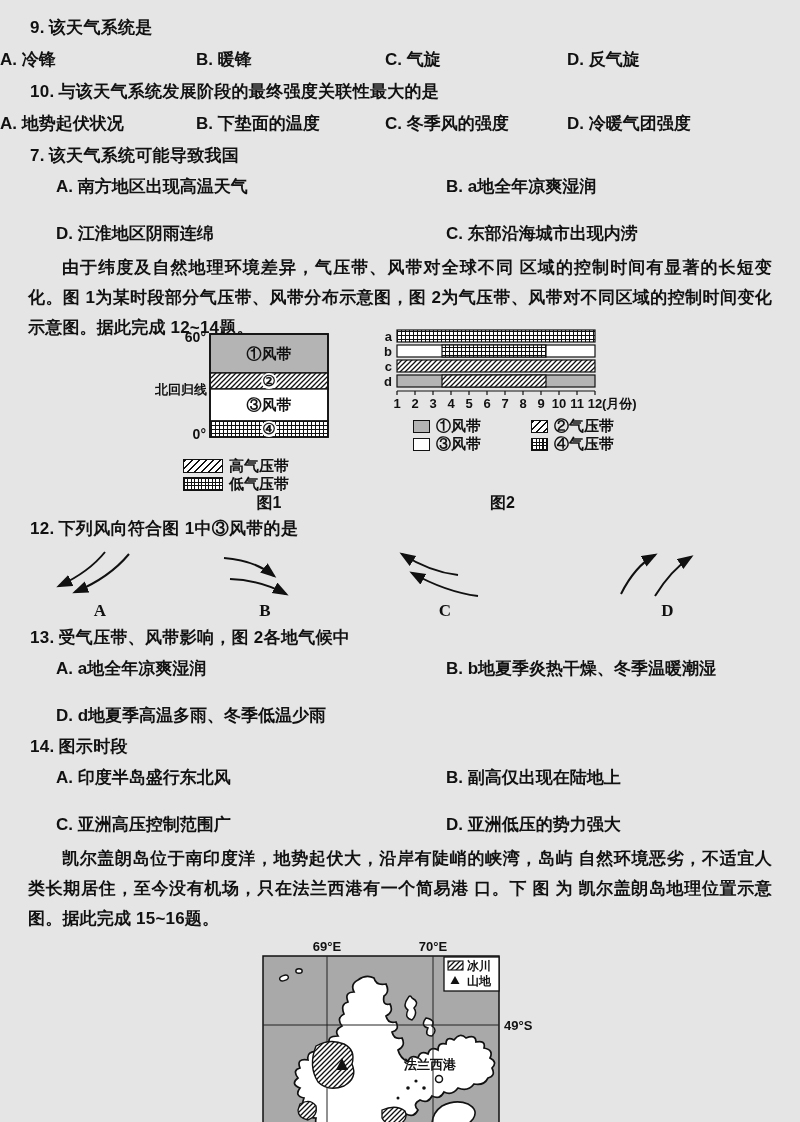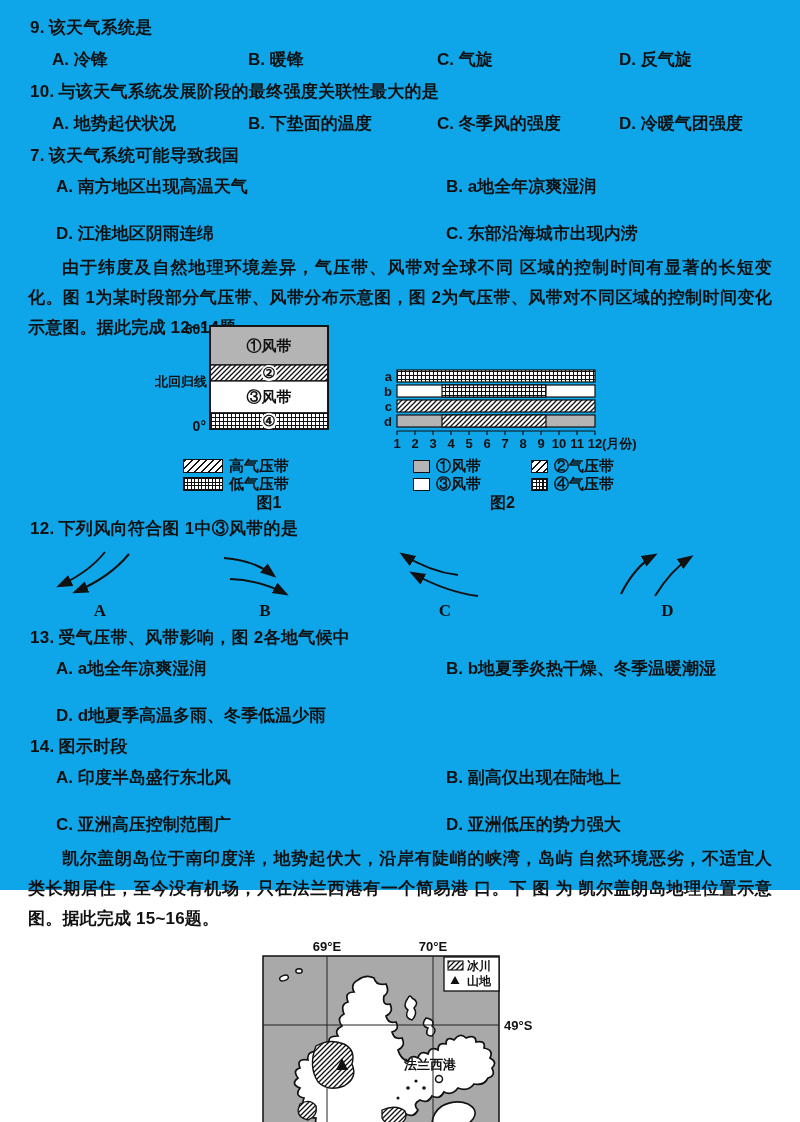--- a/index.html
+++ b/index.html
@@ -2,39 +2,39 @@
 <html><head>
 <meta charset="utf-8">
 <style>
   * { box-sizing: border-box; margin: 0; padding: 0; }
   html,body { background:#ffffff; }
   body {
     width:800px; height:1122px; overflow:hidden;
     font-family:"Liberation Sans", sans-serif;
     color:#111; font-weight:600;
   }
-  .page { position:relative; width:800px; height:890px; padding-top:12px; background:#0ea5e9; }
+  .page { position:relative; width:800px; height:1122px; padding-top:12px; background:#e5e5e5; }
 
   .q { margin-top:1px; }
   .q-stem { padding-left:30px; line-height:30px; font-size:17px; letter-spacing:0.3px; }
   .q-stem .qnum { margin-right:4px; }
-  .opts4 { display:grid; grid-template-columns:196px 189px 182px auto; padding-left:52px; line-height:33px; font-size:17px; }
+  .opts4 { display:grid; grid-template-columns:196px 189px 182px auto; line-height:33px; font-size:17px; }
   .opts2 { display:grid; grid-template-columns:374px auto; padding-left:56px; line-height:31px; font-size:17px;gap:16px; }
 
   .passage { margin:4px 28px 2px 28px; text-indent:2em; line-height:30px; font-size:17px; text-align:justify; letter-spacing:0.2px; }
 
   
   .figures-row { display:flex; align-items:flex-end; margin-left:155px; margin-top:2px; height:168px; }
   .fig1-block { width:190px; }
   .fig2-block { margin-left:20px; width:280px; }
   .fig-caption { font-size:16px; text-align:center; line-height:20px; }
   .fig1-caption { width:118px; margin-left:55px; }
-  .fig2-caption { width:275px; }
-
-  .legend1 { margin-left:28px; margin-top:20px; }
+  .fig2-caption { width:275px;margin-top:40px; }
+
+  .legend1 { margin-left:28px; margin-top:12px; }
   .legend-row { display:flex; align-items:center; height:18px; }
   .legend-row .sw { width:40px; height:14px; border:1.5px solid #111; margin-right:6px; flex:0 0 auto; }
   .legend-row .lab { font-size:15px; }
 
   .legend2 { display:grid; grid-template-columns:118px 130px; margin-left:48px; margin-top:2px; }
   .legend2 .legend-row .sw { width:17px; height:13px; }
 
   .sw-diag { background-color:#fff; background-image:repeating-linear-gradient(135deg,#111 0 1.5px,#fff 1.5px 5px); }
   .sw-grid { background-color:#fff;
     background-image:repeating-linear-gradient(0deg,#111 0 1px,transparent 1px 3.5px),

